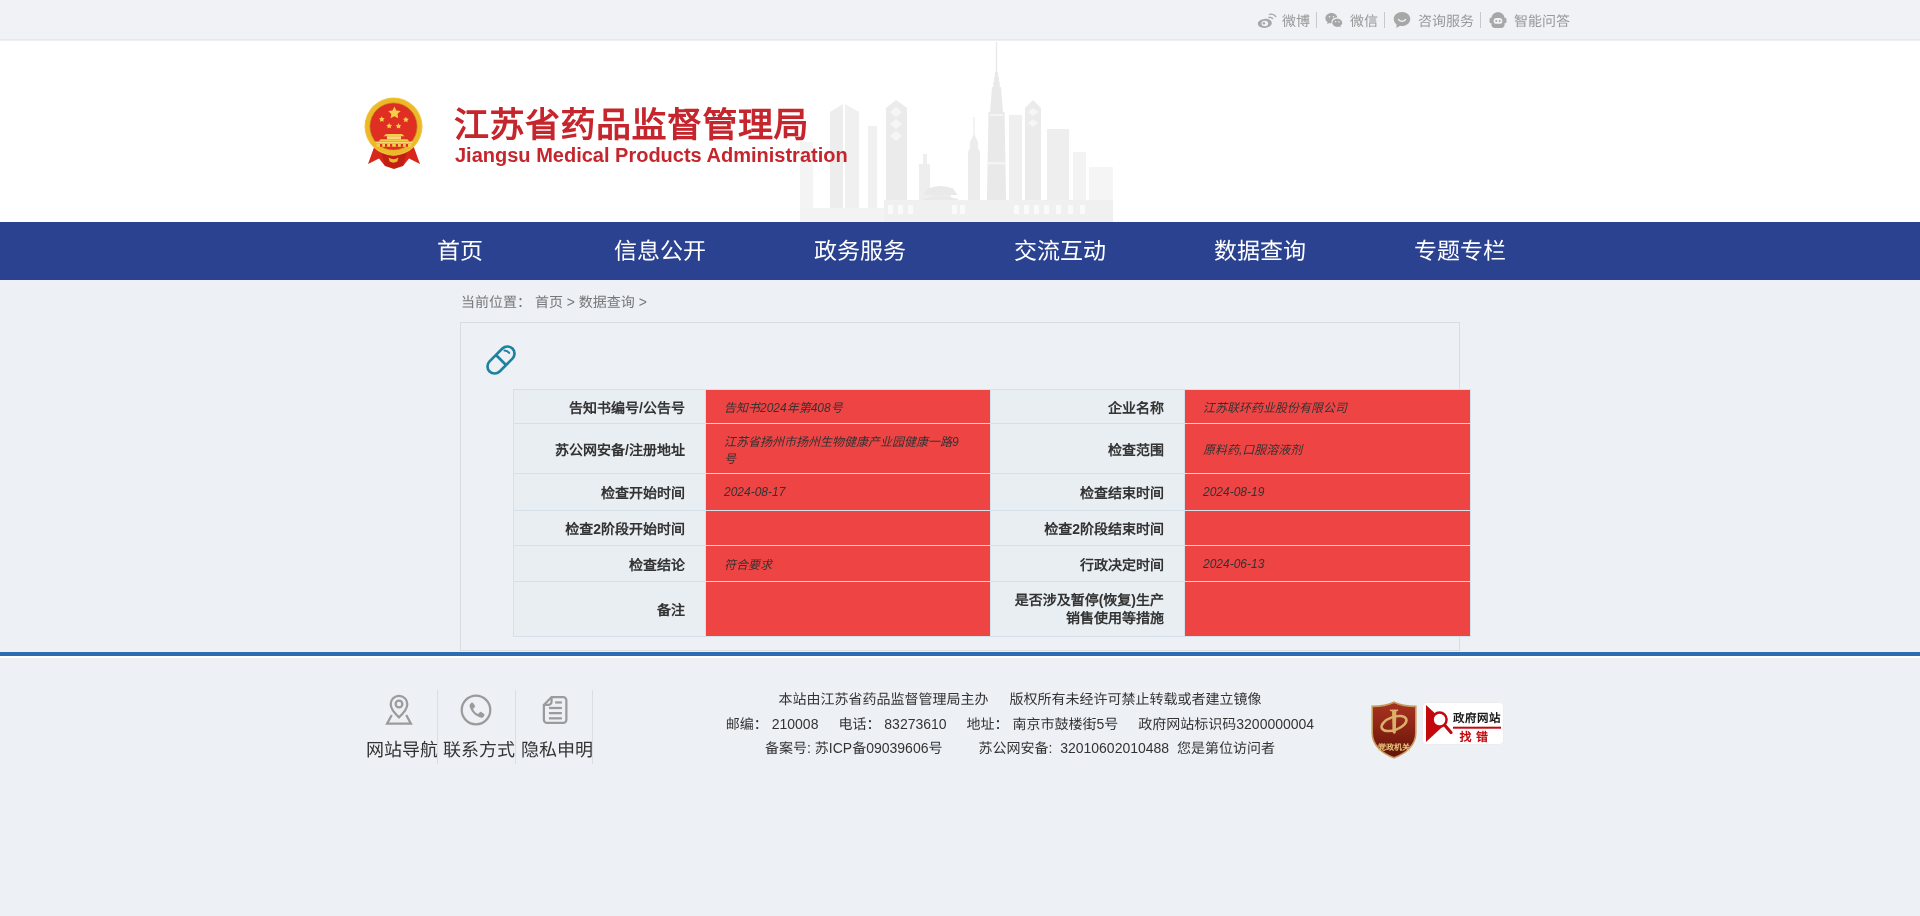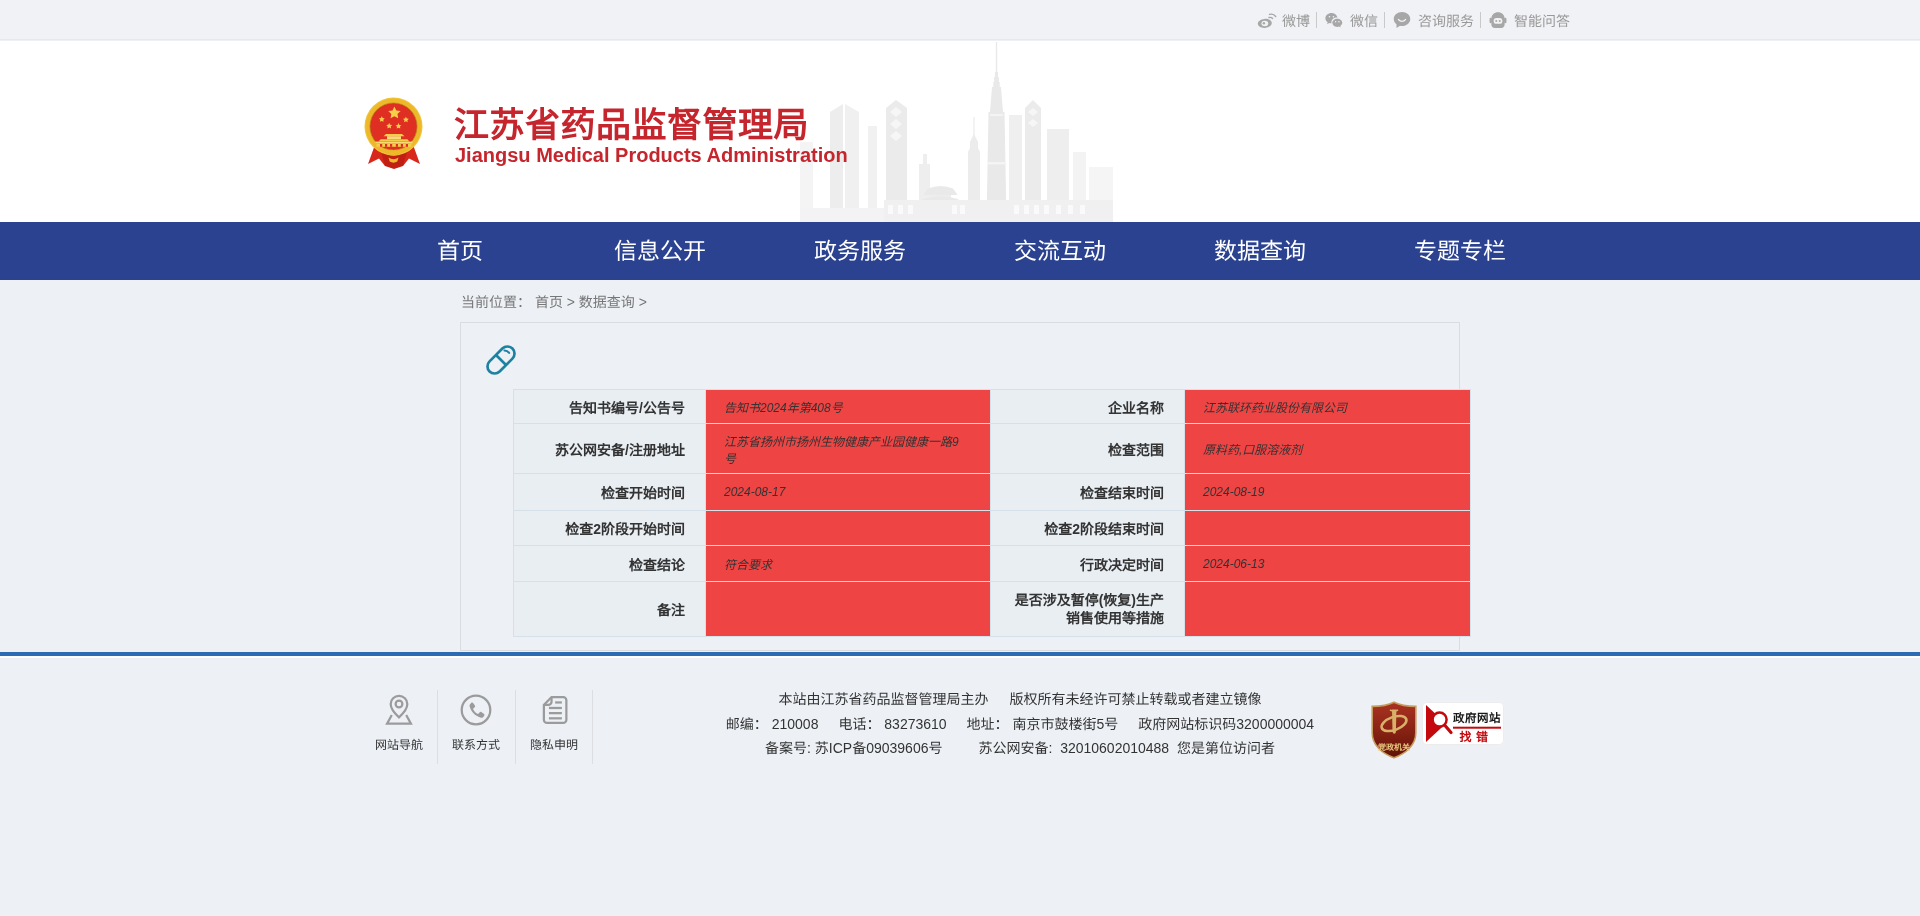--- a/index.html
+++ b/index.html
@@ -27,21 +27,21 @@
 .crumb { position:absolute; left:461px; top:291px; font-size:14px; color:#777; }
 
 .panel { position:absolute; left:460px; top:322px; width:1000px; height:329px; border:1px solid #d9dde0; }
 .pill { position:absolute; left:23px; top:20px; width:34px; height:34px; }
 table.grid { position:absolute; left:20px; top:66px; border-collapse:collapse; table-layout:fixed; width:957px;margin-left:32px; }
 table.grid td { border:1px solid #d5e0e8; font-size:12px; color:#333; vertical-align:middle; }
 table.grid td.lb { background:#e9eef3; font-size:14px; font-weight:bold; text-align:right; padding:4px 20px 4px 6px; }
 table.grid td.vl { background:#ef4444; text-align:left; padding:4px 25px 4px 18px;font-style:italic; }
 
 .footer { position:absolute; left:0; top:652px; width:1920px; height:264px; background:#edf1f6; border-top:4px solid #2d6cb3; box-shadow:inset 0 2px 0 #ffffff; }
-.fitem { position:absolute; top:36px; width:78px; text-align:center; color:#333; font-size:12px; }
+.fitem { position:absolute; top:36px; width:78px; text-align:right; color:#333; font-size:18px; }
 .fitem .fic { width:36px; height:36px; margin:0 auto 7px; display:block; }
 .fsep { position:absolute; top:34px; width:1px; height:74px; background:#dcdee2; }
 .ftext { position:absolute; top:31px; left:620px; width:800px; color:#333; font-size:14px; text-align:center; }
 .ftext .ln { height:24.5px; line-height:24.5px; white-space:nowrap; }
 .badge1 { position:absolute; left:1371px; top:45px; width:46px; height:58px; }
 .badge2 { position:absolute; left:1422px; top:46px; width:82px; height:43px; }
 </style>
 </head>
 <body>
 <div id="page">

